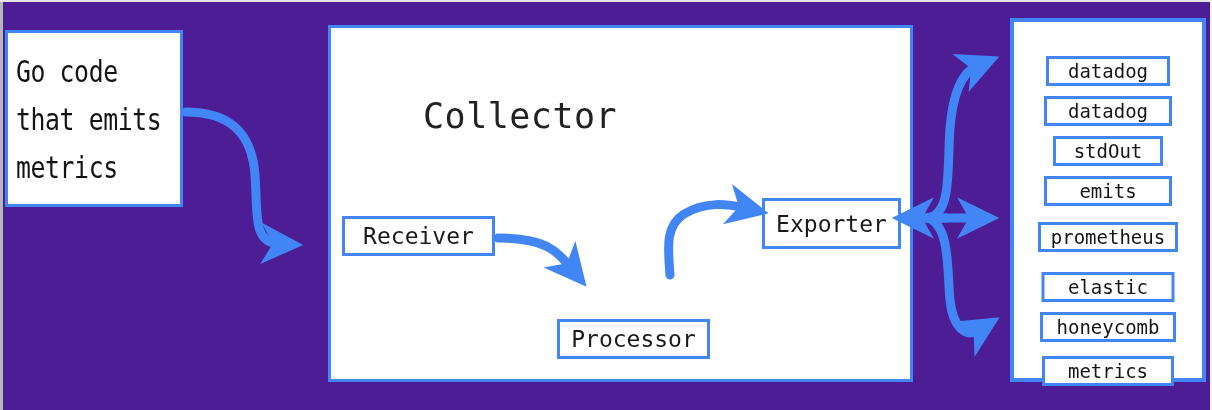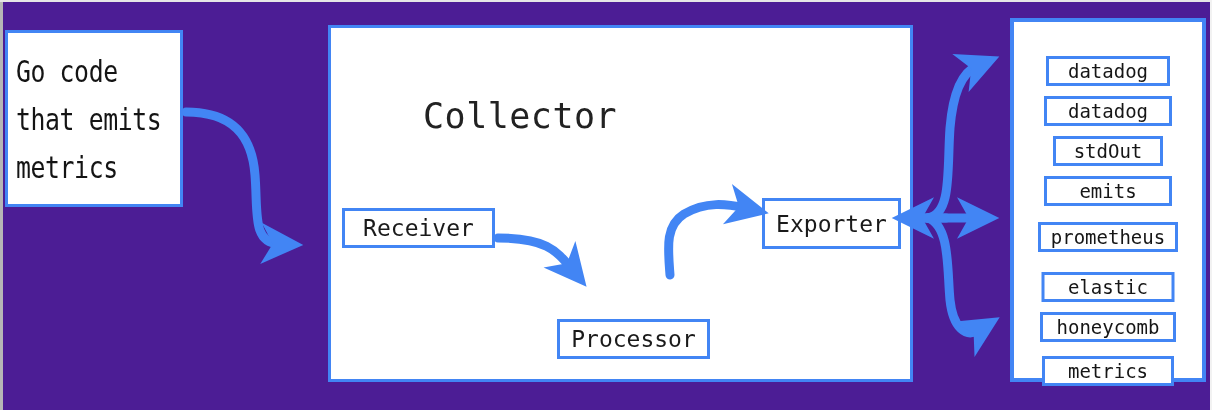--- a/index.html
+++ b/index.html
@@ -95,21 +95,21 @@
   }
 
   
   .pipe-box {
     font-family: "DejaVu Sans Mono", monospace;
     font-size: 23px;
     border-width: 3px;
     color: #1a1a1a;
     letter-spacing: 0px;
   }
-  #receiver-box { left: 342px; top: 208px; width: 153px; height: 40px; }
+  #receiver-box { left: 342px; top: 216px; width: 153px; height: 40px; }
   #processor-box { left: 557px; top: 283px; width: 153px; height: 40px; margin-top: 36px; }
   #exporter-box  { left: 762px; top: 198px; width: 139px; height: 51px; }
 
   
   #backends-box {
     left: 1010px;
     top: 18px;
     width: 196px;
     height: 364px;
     border-width: 4px;

